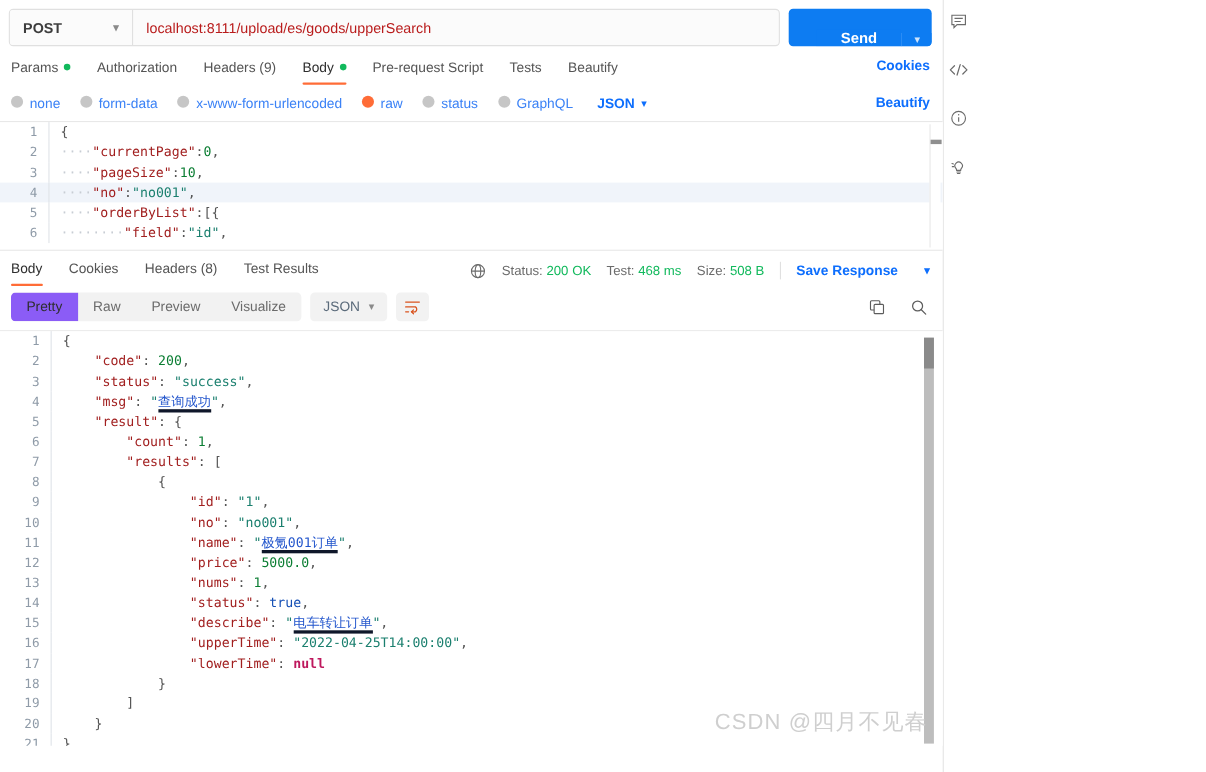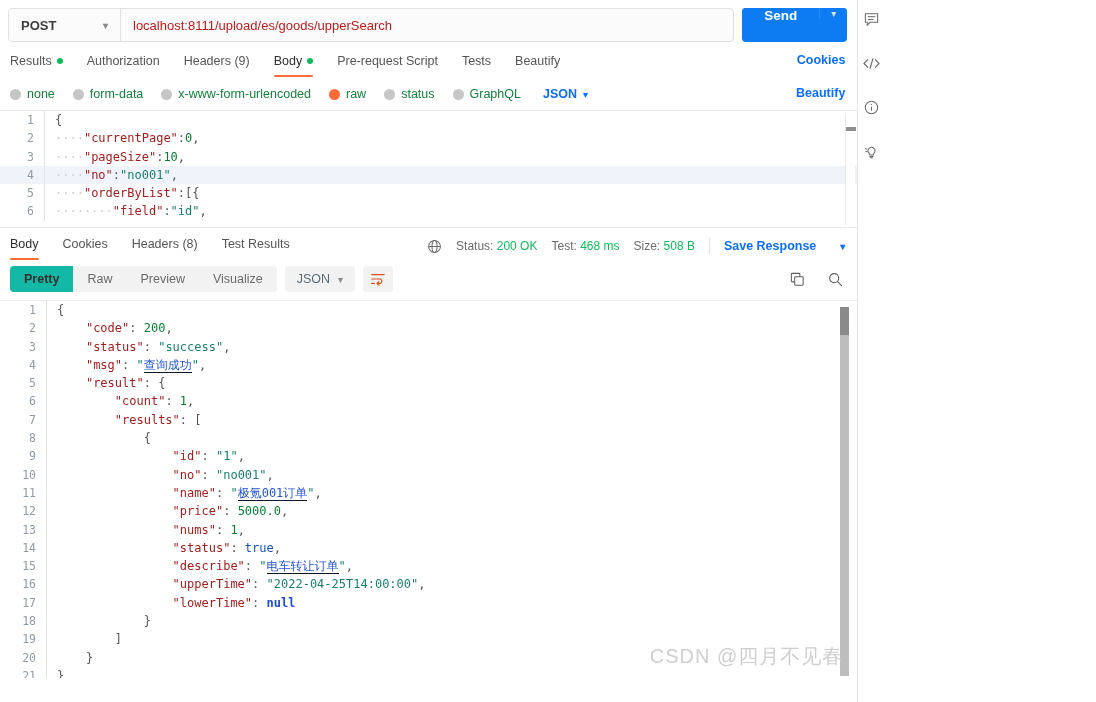--- a/index.html
+++ b/index.html
@@ -36,22 +36,22 @@
     padding: 0 12px; font-size: 13px; font-weight: bold; color: #3d3d3d;
     border-right: 1px solid #e0e0e0; cursor: pointer; background: #fbfbfb;
   }
   .method .chev { color: #8a8a8a; font-size: 10px; }
   .url-input {
     flex: 1; border: none; outline: none; background: transparent;
     font-size: 13px; color: #b91c1c; padding: 0 12px;
     font-family: "Liberation Sans", sans-serif;
   }
   .send-wrap {
-    display: flex; align-items: flex-start; height: 34px;
-    border-radius: 4px; overflow: hidden; background: #0d7cf2;
+    display: flex; align-items: flex-end; height: 34px;
+    border-radius: 4px; overflow: hidden; background: #0d7cf2; padding-left: 25px;
   }
   .send-btn {
     padding: 0 22px; display: flex; align-items: center;
     color: #fff; font-size: 13.5px; font-weight: bold; border: none;
     background: #0d7cf2; cursor: pointer;
     font-family: "Liberation Sans", sans-serif;
   }
   .send-caret {
     width: 28px; display: flex; align-items: center; justify-content: center;
     color: #cfe4fc; font-size: 10px; background: #0d7cf2; cursor: pointer;
@@ -78,22 +78,22 @@
     position: absolute; right: 12px; top: 3px;
     color: #0d6efd; font-size: 12.5px; font-weight: bold; cursor: pointer;
   }
 
   
   .body-types {
     display: flex; align-items: center; padding: 4px 10px 8px 10px;
     position: relative; height: 28px;
   }
   .radio-item {
-    display: flex; align-items: center; gap: 6px; margin-right: 18px;
-    font-size: 12.5px; color: #15803d; cursor: pointer;
+    display: flex; gap: 6px; margin-right: 18px;
+    font-size: 12.5px; color: #3b82f6; cursor: pointer;
   }
   .radio { width: 11px; height: 11px; border-radius: 50%; background: #c6c6c6; flex: none; }
   .radio.sel { background: #ff6c37; }
   .json-sel {
     display: flex; align-items: center; gap: 6px; margin-left: 4px;
     color: #0d6efd; font-size: 12.5px; font-weight: bold; cursor: pointer;
   }
   .json-sel .chev { color: #0d6efd; font-size: 10px; font-weight: normal; }
   .beautify {
     position: absolute; right: 12px; top: 4px;
@@ -117,22 +117,22 @@
     color: #8f9ba8; flex: none; font-size: 11.5px;
   }
   .ln-sep { width: 1px; background: #dfe3e8; flex: none; }
   .ln-code { padding-left: 10px; color: #333; }
   .ws { color: #c8cdd4; }
   .k { color: #a11f1f; }
   .s { color: #1a7f6e; }
   .n { color: #0a7d32; }
   .p { color: #555; }
   .b { color: #1650b5; }
-  .nul { color: #1d4ed8; font-weight: bold; }
-  .cn { color: #2255cc; border-bottom: 1px solid #0f172a; }
+  .nul { color: #be185d; font-weight: bold; }
+  .cn { color: #2255cc; border-bottom: 3px solid #0f172a; }
 
   .vscroll {
     position: absolute; right: 2px; top: 2px; width: 10px;
     background: transparent;
   }
   .vthumb { width: 10px; background: #8f8f8f; border-radius: 0; }
 
   
   .resp-tabs {
     display: flex; align-items: center; padding: 0 10px; height: 32px;
@@ -153,21 +153,21 @@
     display: flex; align-items: center; padding: 4px 10px 8px 10px;
     gap: 8px; position: relative; height: 38px;
   }
   .seg {
     display: flex; background: #f2f2f2; border-radius: 4px; overflow: hidden; height: 26px;
   }
   .seg-item {
     padding: 0 14px; display: flex; align-items: center;
     font-size: 12.5px; color: #6b6b6b; cursor: pointer;
   }
-  .seg-item.active { background: #14b8a6; color: #2e2e2e; font-weight: bold; }
+  .seg-item.active { background: #8b5cf6; color: #2e2e2e; }
   .pill {
     display: flex; align-items: center; gap: 8px; height: 26px;
     padding: 0 12px; background: #f2f2f2; border-radius: 4px;
     font-size: 12.5px; color: #5a6a7a; cursor: pointer;
   }
   .pill .chev { color: #8a8a8a; font-size: 10px; }
   .icon-btn {
     width: 30px; height: 26px; background: #f2f2f2; border-radius: 4px;
     display: flex; align-items: center; justify-content: center; cursor: pointer;
   }
@@ -213,21 +213,21 @@
         <input class="url-input" type="text" readonly="" value="localhost:8111/upload/es/goods/upperSearch" style="">
       </div>
       <div class="send-wrap">
         <button class="send-btn">Send</button>
         <div class="send-caret">▾</div>
       </div>
     </div>
 
     <div class="req-tabs">
       <div class="tab">
-        <span>Results</span>
+        <span>Params</span>
         <span class="dot-g"></span>
       </div>
       <div class="tab">
         <span>Authorization</span>
       </div>
       <div class="tab">
         <span>Headers (9)</span>
       </div>
       <div class="tab active">
         <span>Body</span>

